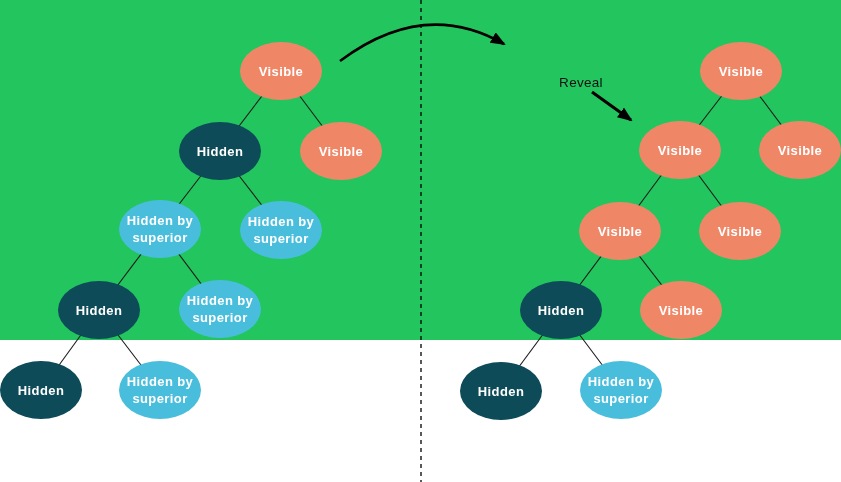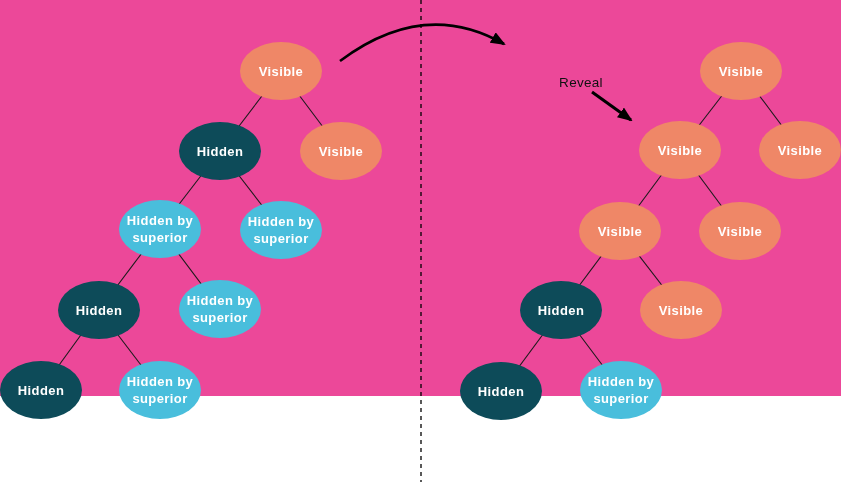--- a/index.html
+++ b/index.html
@@ -7,22 +7,22 @@
     padding: 0;
     background: #ffffff;
     width: 841px;
     height: 482px;
     overflow: hidden;
     font-family: "Liberation Sans", sans-serif;
   }
   #stage {
     position: relative;
     width: 841px;
-    height: 396px;
-    background: #ec4899;
+    height: 340px;
+    background: #22c55e;
   }
   .divider {
     stroke: #000000;
     stroke-width: 1.3;
     stroke-dasharray: 4 4;
     fill: none;
   }
   .flow-arrow {
     stroke: #000000;
     stroke-width: 2.6;

